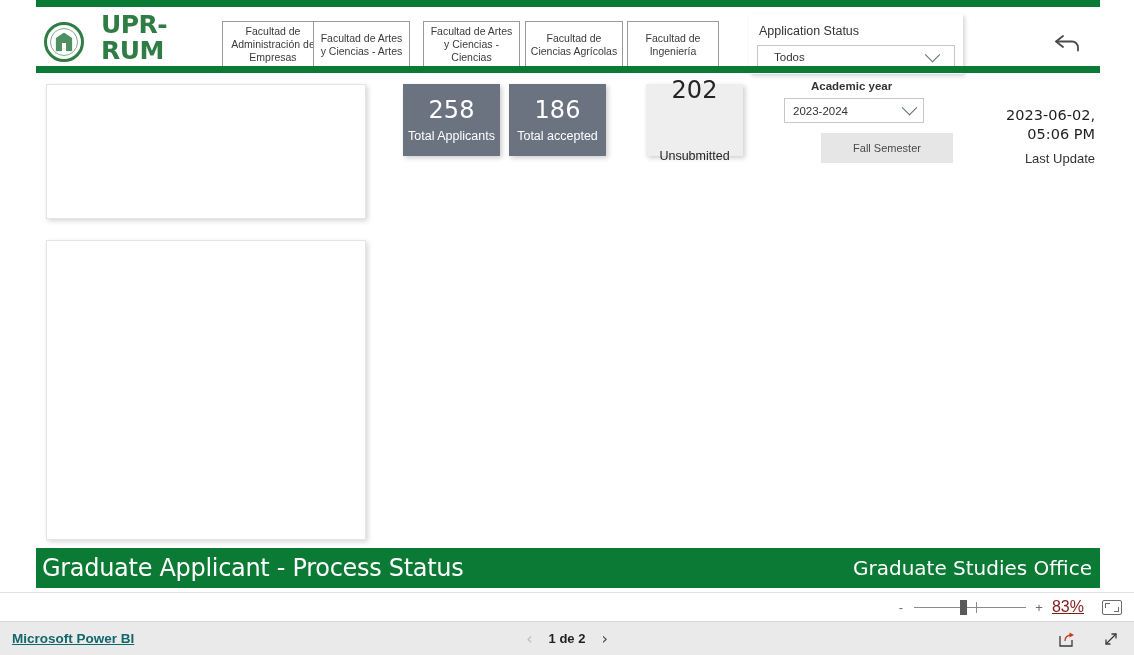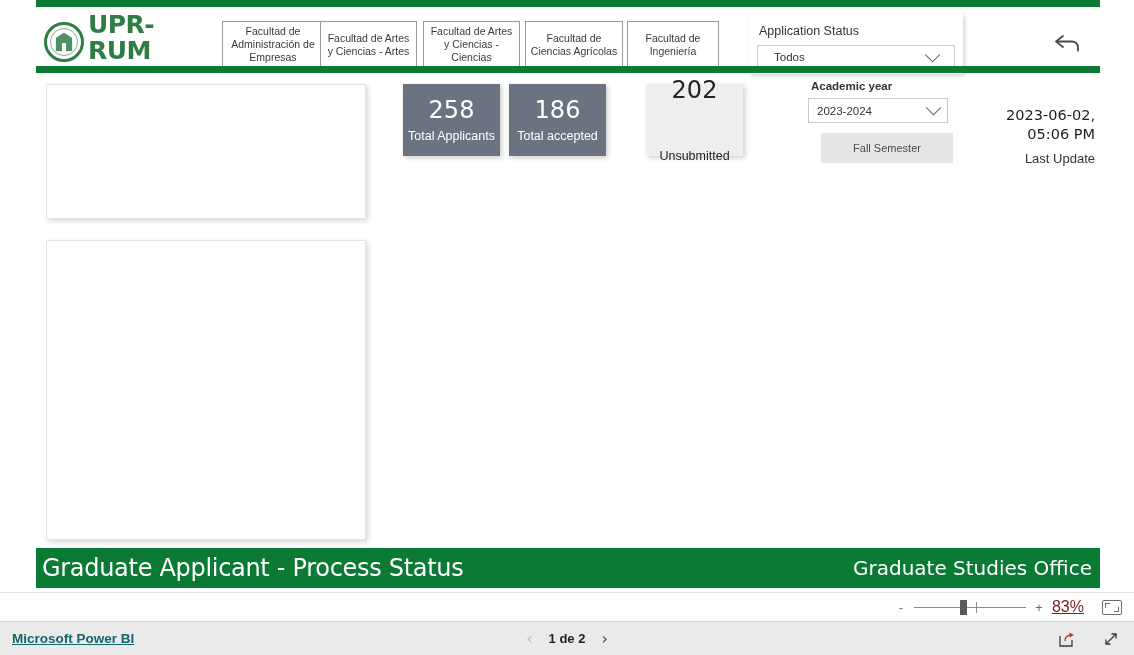--- a/index.html
+++ b/index.html
@@ -32,21 +32,21 @@
   #header-plate {
     position: absolute; left: 0px; top: 7px;
     width: 1064px; height: 59px;
     background: #ffffff;
   }
 
   
   #logo-wrap {
     position: absolute; left: 8px; top: 12px;
     width: 170px; height: 46px;
-    display: flex; align-items: center; gap: 4px;
+    display: flex; align-items: center; gap: 17px;
   }
   #seal {
     width: 40px; height: 40px; flex: 0 0 40px;
     border-radius: 50%;
     background: #ffffff;
     border: 3px solid #2f7d45;
     position: relative;
     overflow: hidden;
   }
   #seal::after {
@@ -81,21 +81,21 @@
     border: 1px solid #9a9a9a;
     color: #3b3b3b;
     font-size: 10.5px;
     line-height: 13px;
     display: flex; align-items: center; justify-content: center;
     text-align: center;
     padding: 2px 4px;
     cursor: pointer;
   }
   #fac-0 { left: 186px; width: 102px; }
-  #fac-1 { left: 284px; width: 97px; text-align: center; }
+  #fac-1 { left: 277px; width: 97px; text-align: center; }
   #fac-2 { left: 387px; width: 97px; }
   #fac-3 { left: 489px; width: 98px; }
   #fac-4 { left: 591px; width: 92px; }
 
   
   #status-slicer {
     position: absolute; left: 713px; top: 7px;
     width: 214px; height: 60px;
     background: #ffffff;
     box-shadow: 2px 2px 4px rgba(0,0,0,.17);
@@ -161,21 +161,21 @@
   #kpi-1 { left: 473px; width: 97px; }
   #kpi-2 { left: 611px; width: 97px; left: 610px; }
   #kpi-2 { left: 610px; gap: 40px; }
 
   
   #year-label {
     position: absolute; left: 775px; top: 80px;
     font-size: 11.5px; font-weight: bold; color: #333333;
   }
   #year-select {
-    position: absolute; left: 772px; top: 98px;
+    position: absolute; left: 748px; top: 98px;
     width: 140px; height: 25px;
     border: 1px solid #c8c8c8; background: #ffffff;
     display: flex; align-items: center; padding: 8px 8px;
     font-size: 11.5px; color: #333333; cursor: pointer;
   }
   #year-select .chev { margin-left: auto; }
   #semester-btn {
     position: absolute; left: 785px; top: 133px;
     width: 132px; height: 30px;
     background: #e6e6e6;

